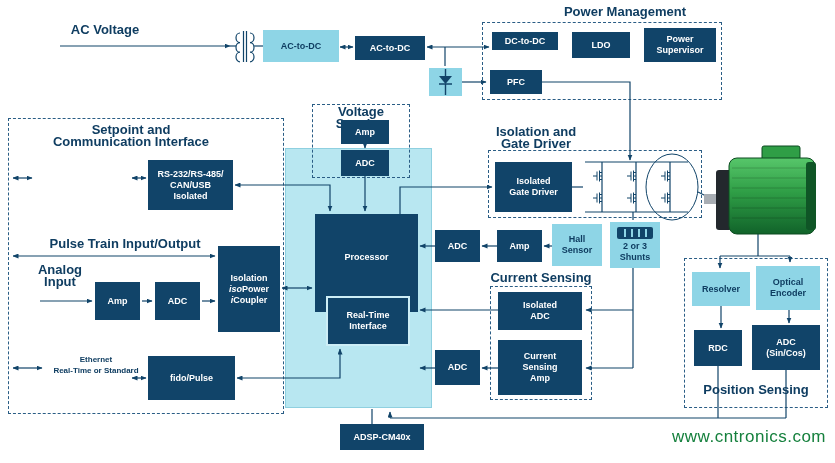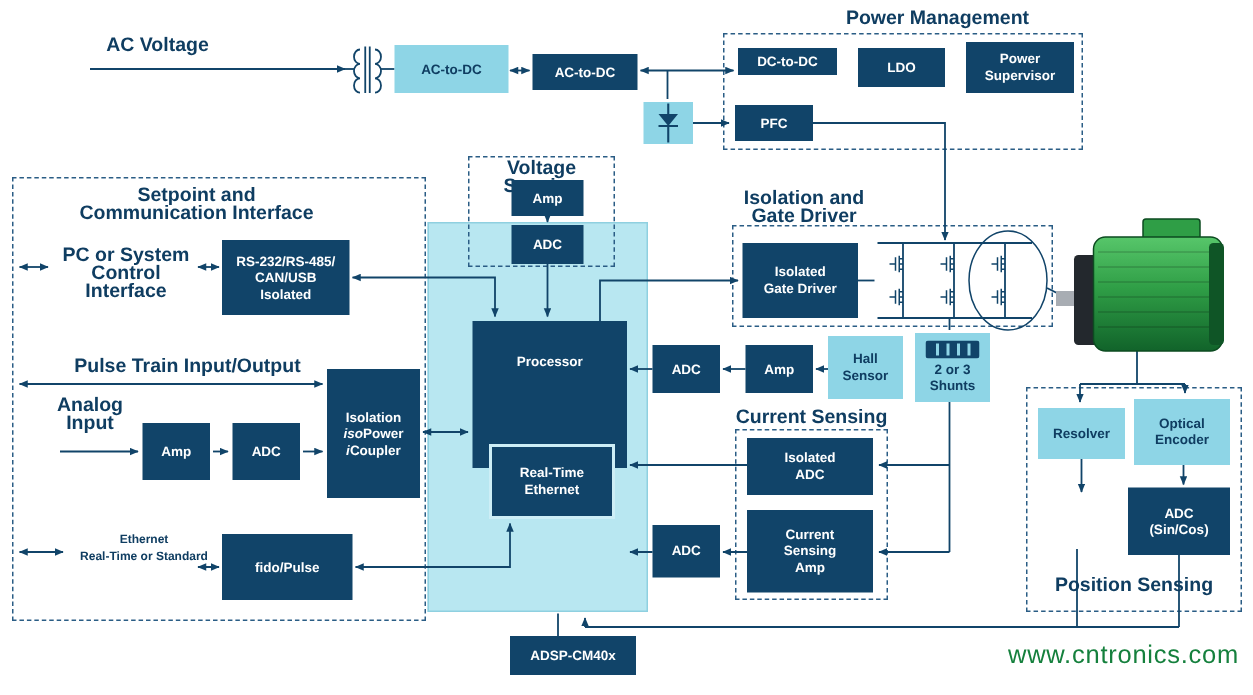--- a/index.html
+++ b/index.html
@@ -155,22 +155,20 @@
       <g stroke="#114469" stroke-width="1.4" fill="none">
         <path d="M16.5,1 V8 M16.5,16 V27 M10,16 H23"></path>
       </g>
       <path d="M10,8 H23 L16.5,16 Z" fill="#114469"></path>
     </svg>
   </div>
   <div class="bx bd" style="left:490px;top:70px;width:52px;height:24px">PFC</div>
 
   <div class="lbl" style="left:25px;top:124px;width:212px">Setpoint and
 Communication Interface</div>
-  <div class="lbl" style="left:36px;top:164px;width:96px">PC or System
-Control Interface</div>
   <div class="bx bd" style="left:148px;top:160px;width:85px;height:50px">RS-232/RS-485/
 CAN/USB
 Isolated</div>
   <div class="lbl" style="left:30px;top:238px;width:190px">Pulse Train Input/Output</div>
   <div class="lbl" style="left:30px;top:264px;width:60px">Analog
 Input</div>
   <div class="bx bd" style="left:95px;top:282px;width:45px;height:38px">Amp</div>
   <div class="bx bd" style="left:155px;top:282px;width:45px;height:38px">ADC</div>
   <div class="bx bd" style="left:218px;top:246px;width:62px;height:86px">
     <div>Isolation</div>
@@ -178,23 +176,23 @@
     <div><i>i</i><span>Coupler</span></div>
   </div>
   <div class="lbl sm8" style="left:46px;top:354px;width:100px">Ethernet
 Real-Time or Standard</div>
   <div class="bx bd" style="left:148px;top:356px;width:87px;height:44px">fido/Pulse</div>
 
   <div class="lbl" style="left:314px;top:106px;width:94px">Voltage Sensing</div>
   <div class="bx bd" style="left:341px;top:120px;width:48px;height:24px">Amp</div>
   <div class="bx bd" style="left:341px;top:150px;width:48px;height:26px">ADC</div>
 
-  <div class="bx bd" style="left:315px;top:214px;width:103px;height:98px;align-items:center;justify-content:flex-start;padding-top:22px">Processor</div>
+  <div class="bx bd" style="left:315px;top:214px;width:103px;height:98px;align-items:center;justify-content:flex-start;padding-top:38px">Processor</div>
   <div class="bx bd rte" style="left:326px;top:296px;width:84px;height:50px">Real-Time
-Ethernet</div>
+Interface</div>
   <div class="bx bd" style="left:340px;top:424px;width:84px;height:26px">ADSP-CM40x</div>
 
   <div class="lbl" style="left:490px;top:126px;width:92px">Isolation and
 Gate Driver</div>
   <div class="bx bd" style="left:495px;top:162px;width:77px;height:50px">Isolated
 Gate Driver</div>
 
   <div class="bx bd" style="left:435px;top:230px;width:45px;height:32px">ADC</div>
   <div class="bx bd" style="left:497px;top:230px;width:45px;height:32px">Amp</div>
   <div class="bx bl" style="left:552px;top:224px;width:50px;height:42px">Hall
@@ -211,18 +209,19 @@
   <div class="bx bd" style="left:498px;top:292px;width:84px;height:38px">Isolated
 ADC</div>
   <div class="bx bd" style="left:435px;top:350px;width:45px;height:35px">ADC</div>
   <div class="bx bd" style="left:498px;top:340px;width:84px;height:55px">Current
 Sensing
 Amp</div>
 
   <div class="bx bl" style="left:692px;top:272px;width:58px;height:34px">Resolver</div>
   <div class="bx bl" style="left:756px;top:266px;width:64px;height:44px">Optical
 Encoder</div>
+  <div class="bx bd" style="left:694px;top:330px;width:48px;height:36px">RDC</div>
   <div class="bx bd" style="left:752px;top:325px;width:68px;height:45px">ADC
 (Sin/Cos)</div>
   <div class="lbl" style="left:698px;top:384px;width:116px">Position Sensing</div>
 
   <div class="wm" style="left:648px;top:427px;width:178px">www.cntronics.com</div>
 </div>
 
 </body></html>

